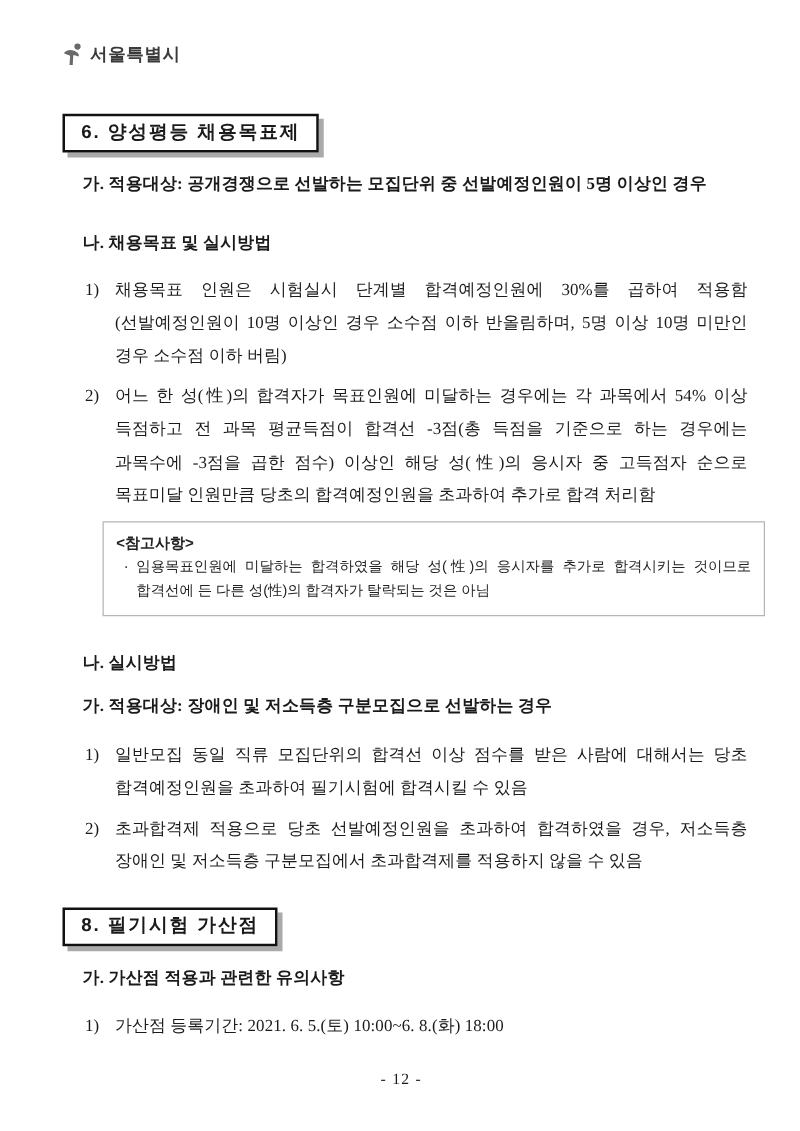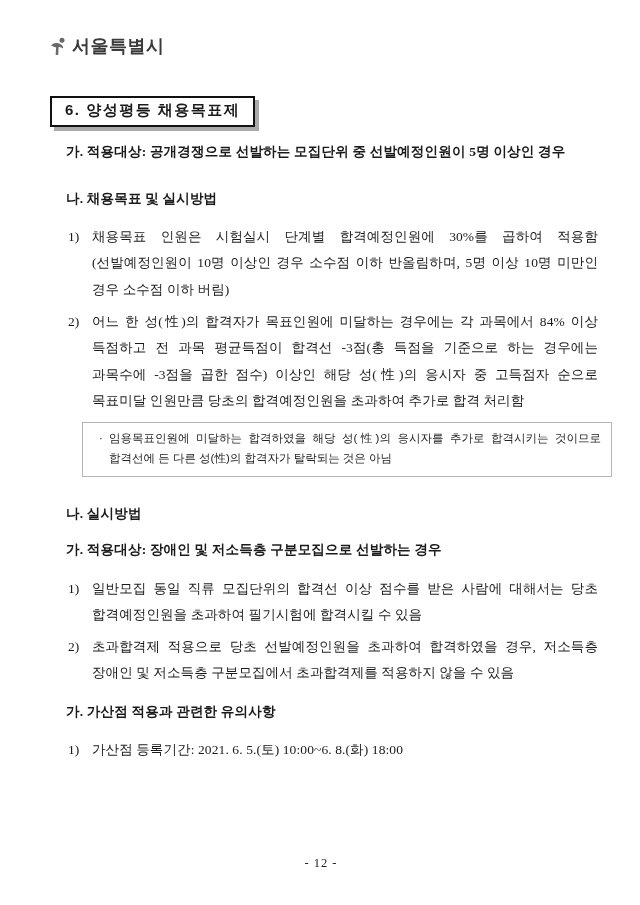--- a/index.html
+++ b/index.html
@@ -16,21 +16,21 @@
     width: 640px; height: 905px;
     padding: 34px 42px 0 50px;
   }
 
   
   .doc-header { margin-bottom: 38px; }
   .logo { display: flex; align-items: center; gap: 5px; }
   .logo-icon svg { display: block; }
   .logo-text {
     font-family: "Liberation Sans", sans-serif;
-    font-weight: bold; font-size: 18px; color: #3a3a3a;
+    font-weight: bold; font-size: 14px; color: #3a3a3a;
     letter-spacing: 0.5px;
   }
 
   
   .box-heading {
     display: inline-block;
     border: 2.5px solid #111;
     background: #fff;
     padding: 3px 13px 5px 13px;
     font-family: "Liberation Sans", sans-serif;
@@ -126,24 +126,25 @@
 
     <p class="lvl1 mt-ga">가. 적용대상: 공개경쟁으로 선발하는 모집단위 중 선발예정인원이 5명 이상인 경우</p>
     <p class="lvl1 mt-na">나. 채용목표 및 실시방법</p>
 
     <div class="item mt-items">
       <span class="num">1)</span>
       <span class="txt">채용목표 인원은 시험실시 단계별 합격예정인원에 30%를 곱하여 적용함(선발예정인원이 10명 이상인 경우 소수점 이하 반올림하며, 5명 이상 10명 미만인 경우 소수점 이하 버림)</span>
     </div>
     <div class="item mt-item2">
       <span class="num">2)</span>
-      <span class="txt">어느 한 성(性)의 합격자가 목표인원에 미달하는 경우에는 각 과목에서 84% 이상 득점하고 전 과목 평균득점이 합격선 -3점(총 득점을 기준으로 하는 경우에는 과목수에 -3점을 곱한 점수) 이상인 해당 성(性)의 응시자 중 고득점자 순으로 목표미달 인원만큼 당초의 합격예정인원을 초과하여 추가로 합격 처리함</span>
+      <span class="txt">어느 한 성(性)의 합격자가 목표인원에 미달하는 경우에는 각 과목에서 54% 이상 득점하고 전 과목 평균득점이 합격선 -3점(총 득점을 기준으로 하는 경우에는 과목수에 -3점을 곱한 점수) 이상인 해당 성(性)의 응시자 중 고득점자 순으로 목표미달 인원만큼 당초의 합격예정인원을 초과하여 추가로 합격 처리함</span>
     </div>
 
     <div class="note-box">
+      <div class="note-title">&lt;참고사항&gt;</div>
       <div class="note-item">
         <span class="bullet">·</span>
         <span class="note-text">임용목표인원에 미달하는 합격하였을 해당 성(性)의 응시자를 추가로 합격시키는 것이므로 합격선에 든 다른 성(性)의 합격자가 탈락되는 것은 아님</span>
       </div>
     </div>
   </section>
 
   <section>
 
     <p class="lvl1 mt-na">나. 실시방법</p>
@@ -153,20 +154,21 @@
       <span class="num">1)</span>
       <span class="txt">일반모집 동일 직류 모집단위의 합격선 이상 점수를 받은 사람에 대해서는 당초 합격예정인원을 초과하여 필기시험에 합격시킬 수 있음</span>
     </div>
     <div class="item mt-item2">
       <span class="num">2)</span>
       <span class="txt">초과합격제 적용으로 당초 선발예정인원을 초과하여 합격하였을 경우, 저소득층 장애인 및 저소득층 구분모집에서 초과합격제를 적용하지 않을 수 있음</span>
     </div>
   </section>
 
   <section>
+    <div class="box-heading mt-sec8">8. 필기시험 가산점</div>
 
     <p class="lvl1 mt-ga">가. 가산점 적용과 관련한 유의사항</p>
 
     <div class="item mt-items">
       <span class="num">1)</span>
       <span class="txt no-justify">가산점 등록기간: 2021. 6. 5.(토) 10:00~6. 8.(화) 18:00</span>
     </div>
   </section>
 
   <footer class="page-footer">

